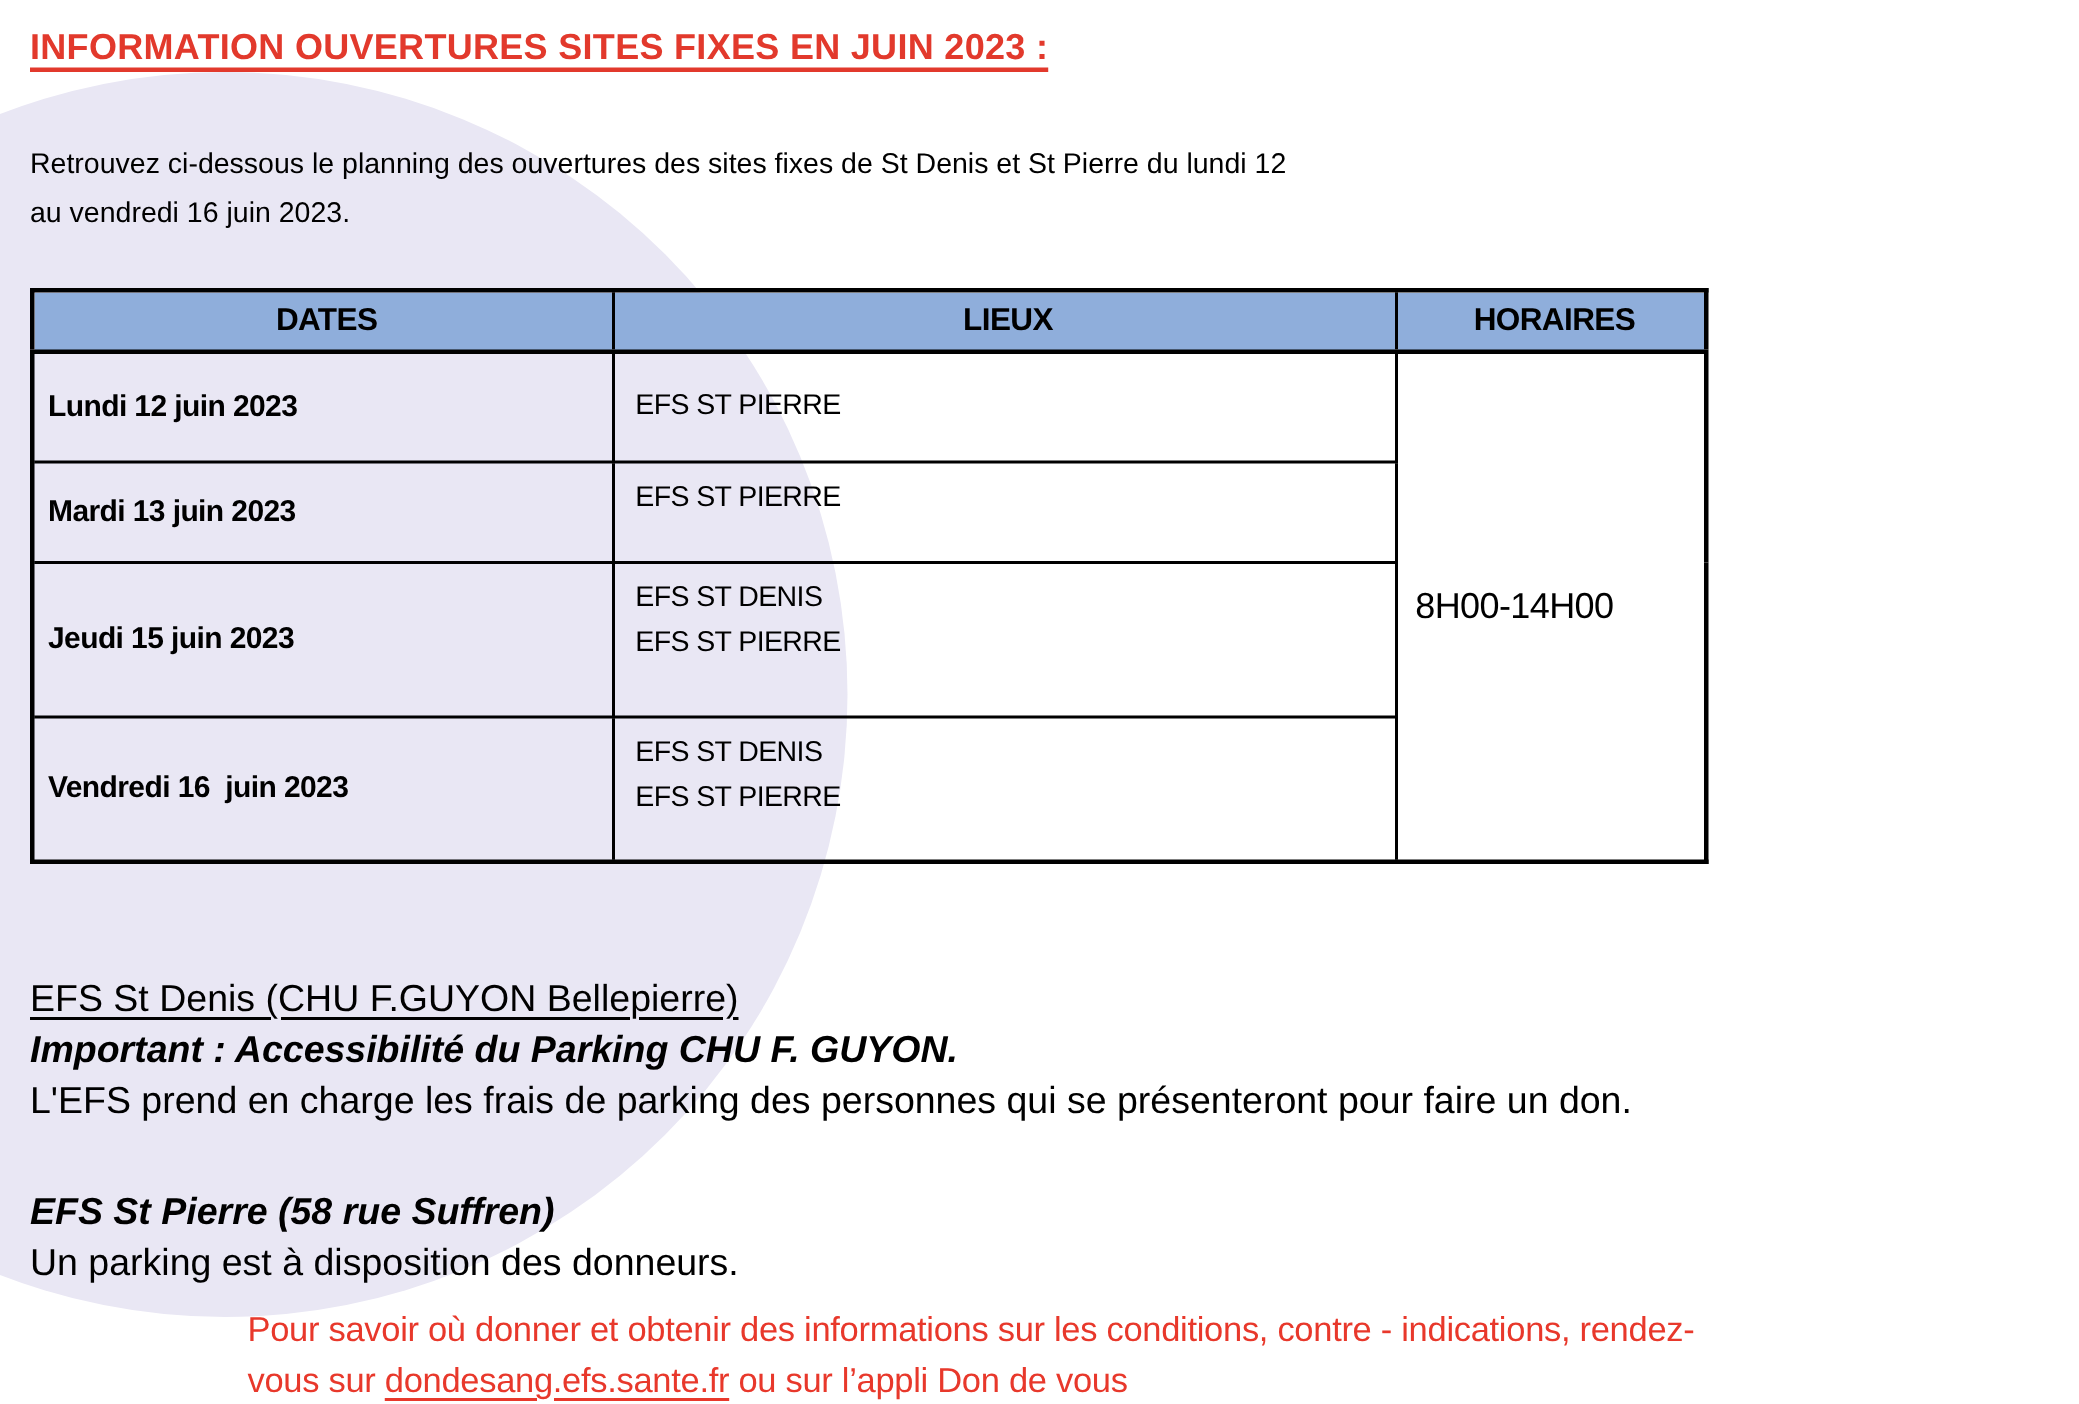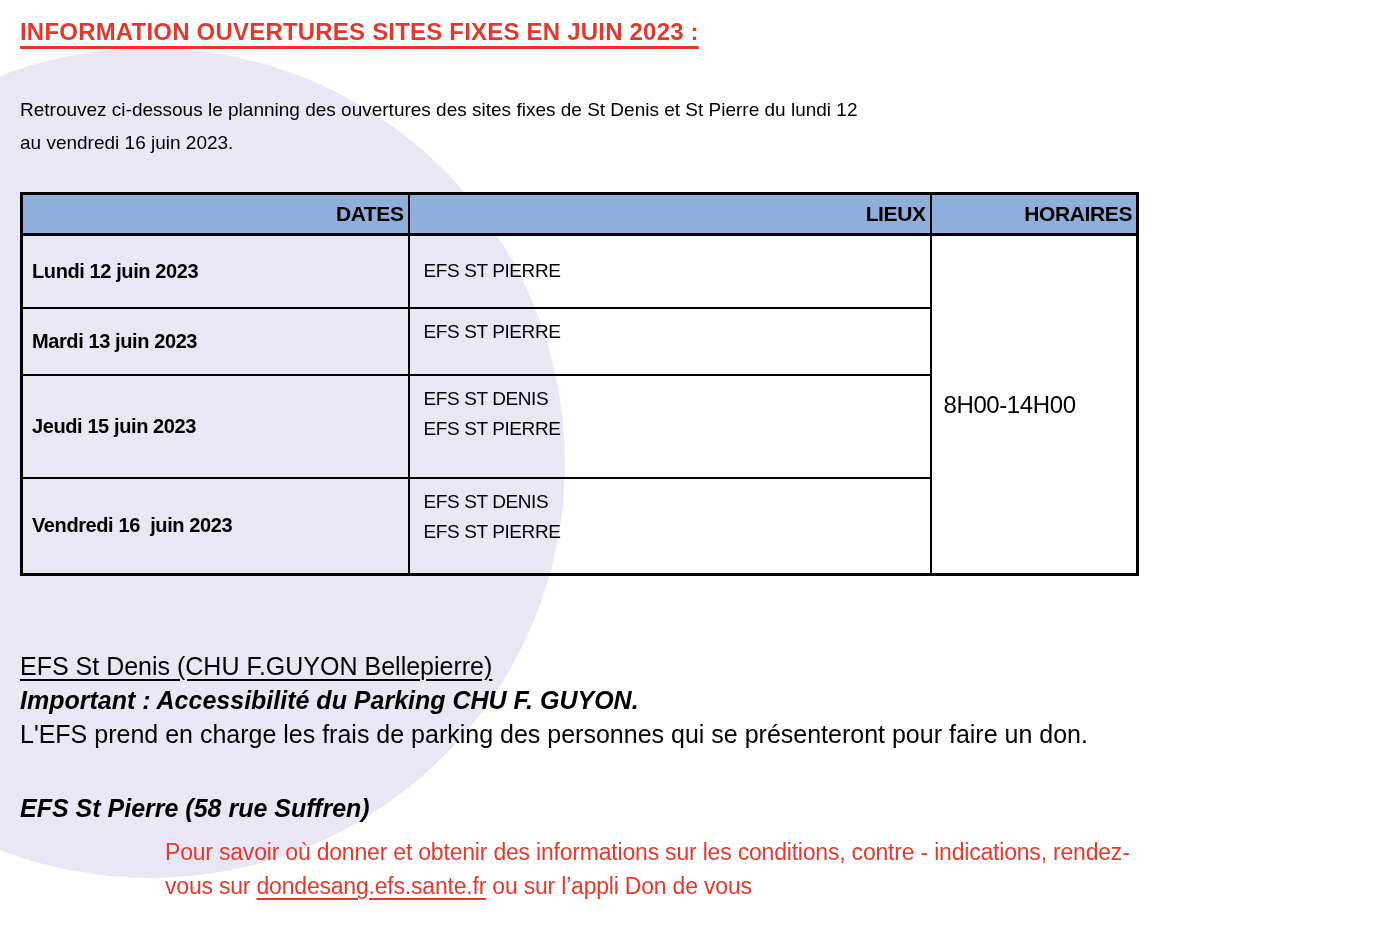--- a/index.html
+++ b/index.html
@@ -54,21 +54,21 @@
   table.schedule th, table.schedule td{
     border:2px solid #000;
     letter-spacing:-0.4px;
     overflow:hidden;
   }
   table.schedule thead th{
     background:#8FAEDB;
     height:38px;
     font-size:21px;
     font-weight:bold;
-    text-align:right;
+    text-align:center;
     padding:0 4px 0 9px;
     border-bottom:3px solid #000;
   }
   col.c-dates{ width:387px; }
   col.c-lieux{ width:522px; }
   col.c-horaires{ width:207px; }
 
   td.date{
     font-weight:bold;
     font-size:20px;
@@ -172,18 +172,19 @@
     </table>
 
     <div class="sections">
       <p class="h-underline">EFS St Denis (CHU F.GUYON Bellepierre)</p>
       <p class="h-bold-italic">Important : Accessibilité du Parking CHU F. GUYON.</p>
       <p>L'EFS prend en charge les frais de parking des personnes qui se présenteront pour faire un don.</p>
 
       <div class="gap"></div>
 
       <p class="h-bold-italic">EFS St Pierre (58 rue Suffren)</p>
+      <p>Un parking est à disposition des donneurs.</p>
 
       <p class="note"><span>Pour savoir où donner et obtenir des informations sur les conditions, contre - indications, rendez-</span><br><span>vous sur </span><a href="#">dondesang.efs.sante.fr</a><span> ou sur l’appli Don de vous</span></p>
     </div>
 
   </div>
 </div>
 
 </body></html>

